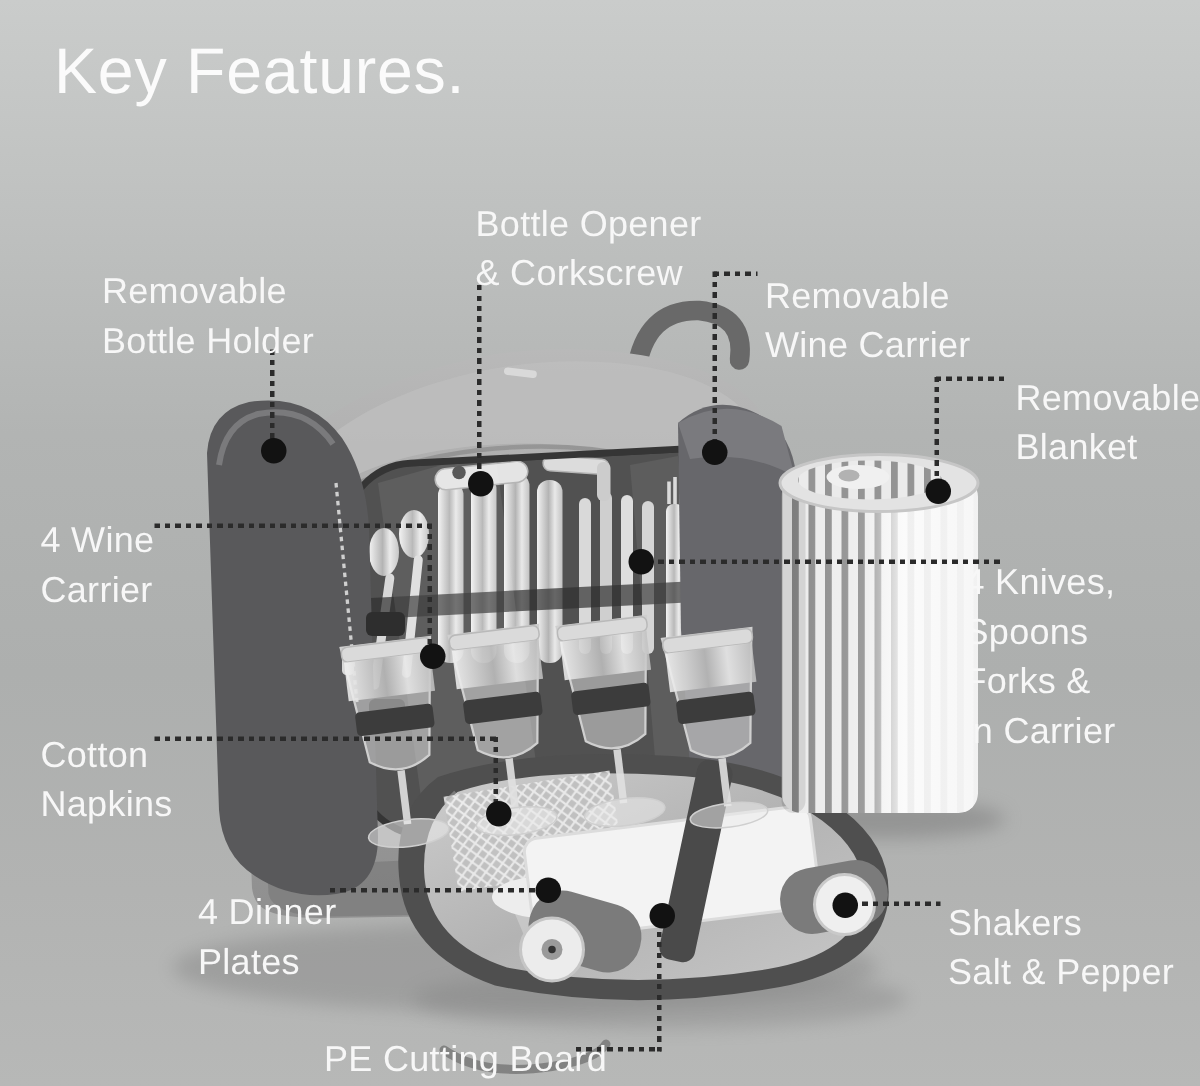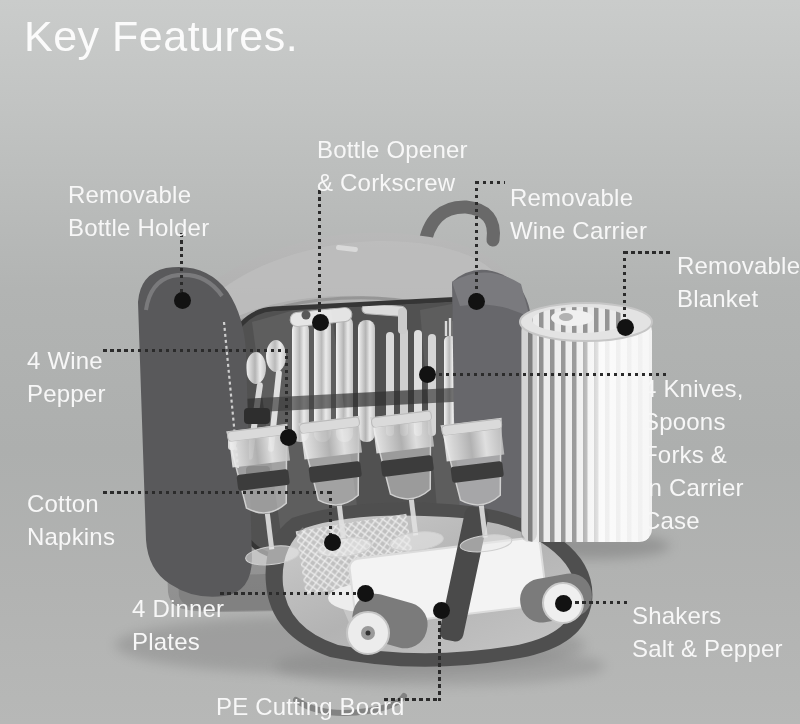--- a/index.html
+++ b/index.html
@@ -5,21 +5,21 @@
   html, body { margin: 0; padding: 0; background: #b3b3b3; }
   .stage {
     position: relative;
     width: 800px; height: 724px;
     overflow: hidden;
     font-family: "Liberation Sans", sans-serif;
     background: linear-gradient(180deg, #cacccb 0%, #c2c4c3 14%, #b2b4b3 40%, #adafae 62%, #b2b3b2 82%, #b7b8b7 100%);
   }
   .illustration { position: absolute; left: 0; top: 0; }
   .title {
-    position: absolute; left: 20px; top: 6px; margin: 4px;
+    position: absolute; left: 20px; top: 6px; margin: 16px;
     font-size: 43px; font-weight: 500; letter-spacing: 0.5px;
     color: #fbfbfb; line-height: 1.25;
   }
   .label {
     position: absolute;
     color: #f7f7f7;
     font-size: 24px; font-weight: 400;
     line-height: 33px; letter-spacing: 0.2px;
     white-space: nowrap;
     margin-top: 12px;
@@ -293,29 +293,28 @@
     <div>Wine Carrier</div>
   </div>
 
   <div class="label" style="left:677px; top:237px">
     <div>Removable</div>
     <div>Blanket</div>
   </div>
 
   <div class="label" style="left:27px; top:332px">
     <div>4 Wine</div>
-    <div>Pepper</div>
+    <div>Carrier</div>
   </div>
 
   <div class="label" style="left:643px; top:360px">
     <div>4 Knives,</div>
     <div>Spoons</div>
     <div>Forks &amp;</div>
     <div>in Carrier</div>
-    <div>Case</div>
   </div>
 
   <div class="label" style="left:27px; top:475px">
     <div>Cotton</div>
     <div>Napkins</div>
   </div>
 
   <div class="label" style="left:132px; top:580px">
     <div>4 Dinner</div>
     <div>Plates</div>

